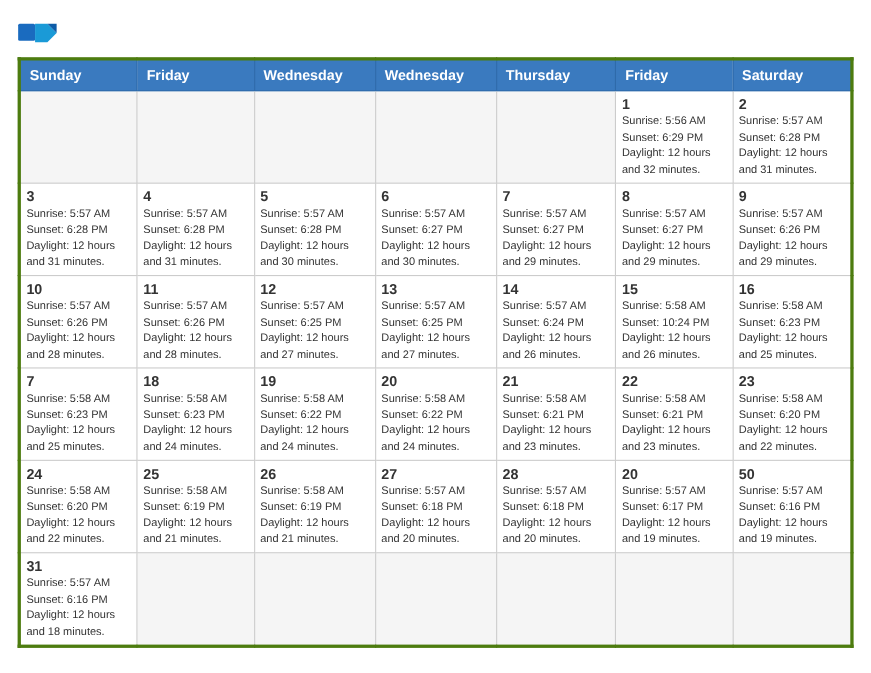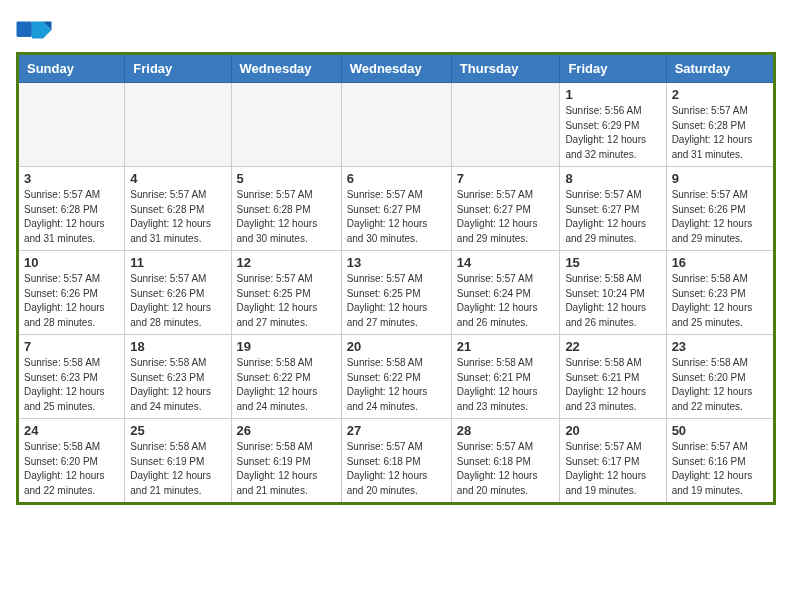--- a/index.html
+++ b/index.html
@@ -341,14 +341,29 @@
 and 19 minutes.</div>
         </td>
         <td>
           <div class="day-number">50</div>
           <div class="day-info">Sunrise: 5:57 AM
 Sunset: 6:16 PM
 Daylight: 12 hours
 and 19 minutes.</div>
         </td>
       </tr>
+      <tr class="last-row">
+        <td>
+          <div class="day-number">31</div>
+          <div class="day-info">Sunrise: 5:57 AM
+Sunset: 6:16 PM
+Daylight: 12 hours
+and 18 minutes.</div>
+        </td>
+        <td class="empty"></td>
+        <td class="empty"></td>
+        <td class="empty"></td>
+        <td class="empty"></td>
+        <td class="empty"></td>
+        <td class="empty"></td>
+      </tr>
     </tbody>
 </table>
 
 </body></html>

